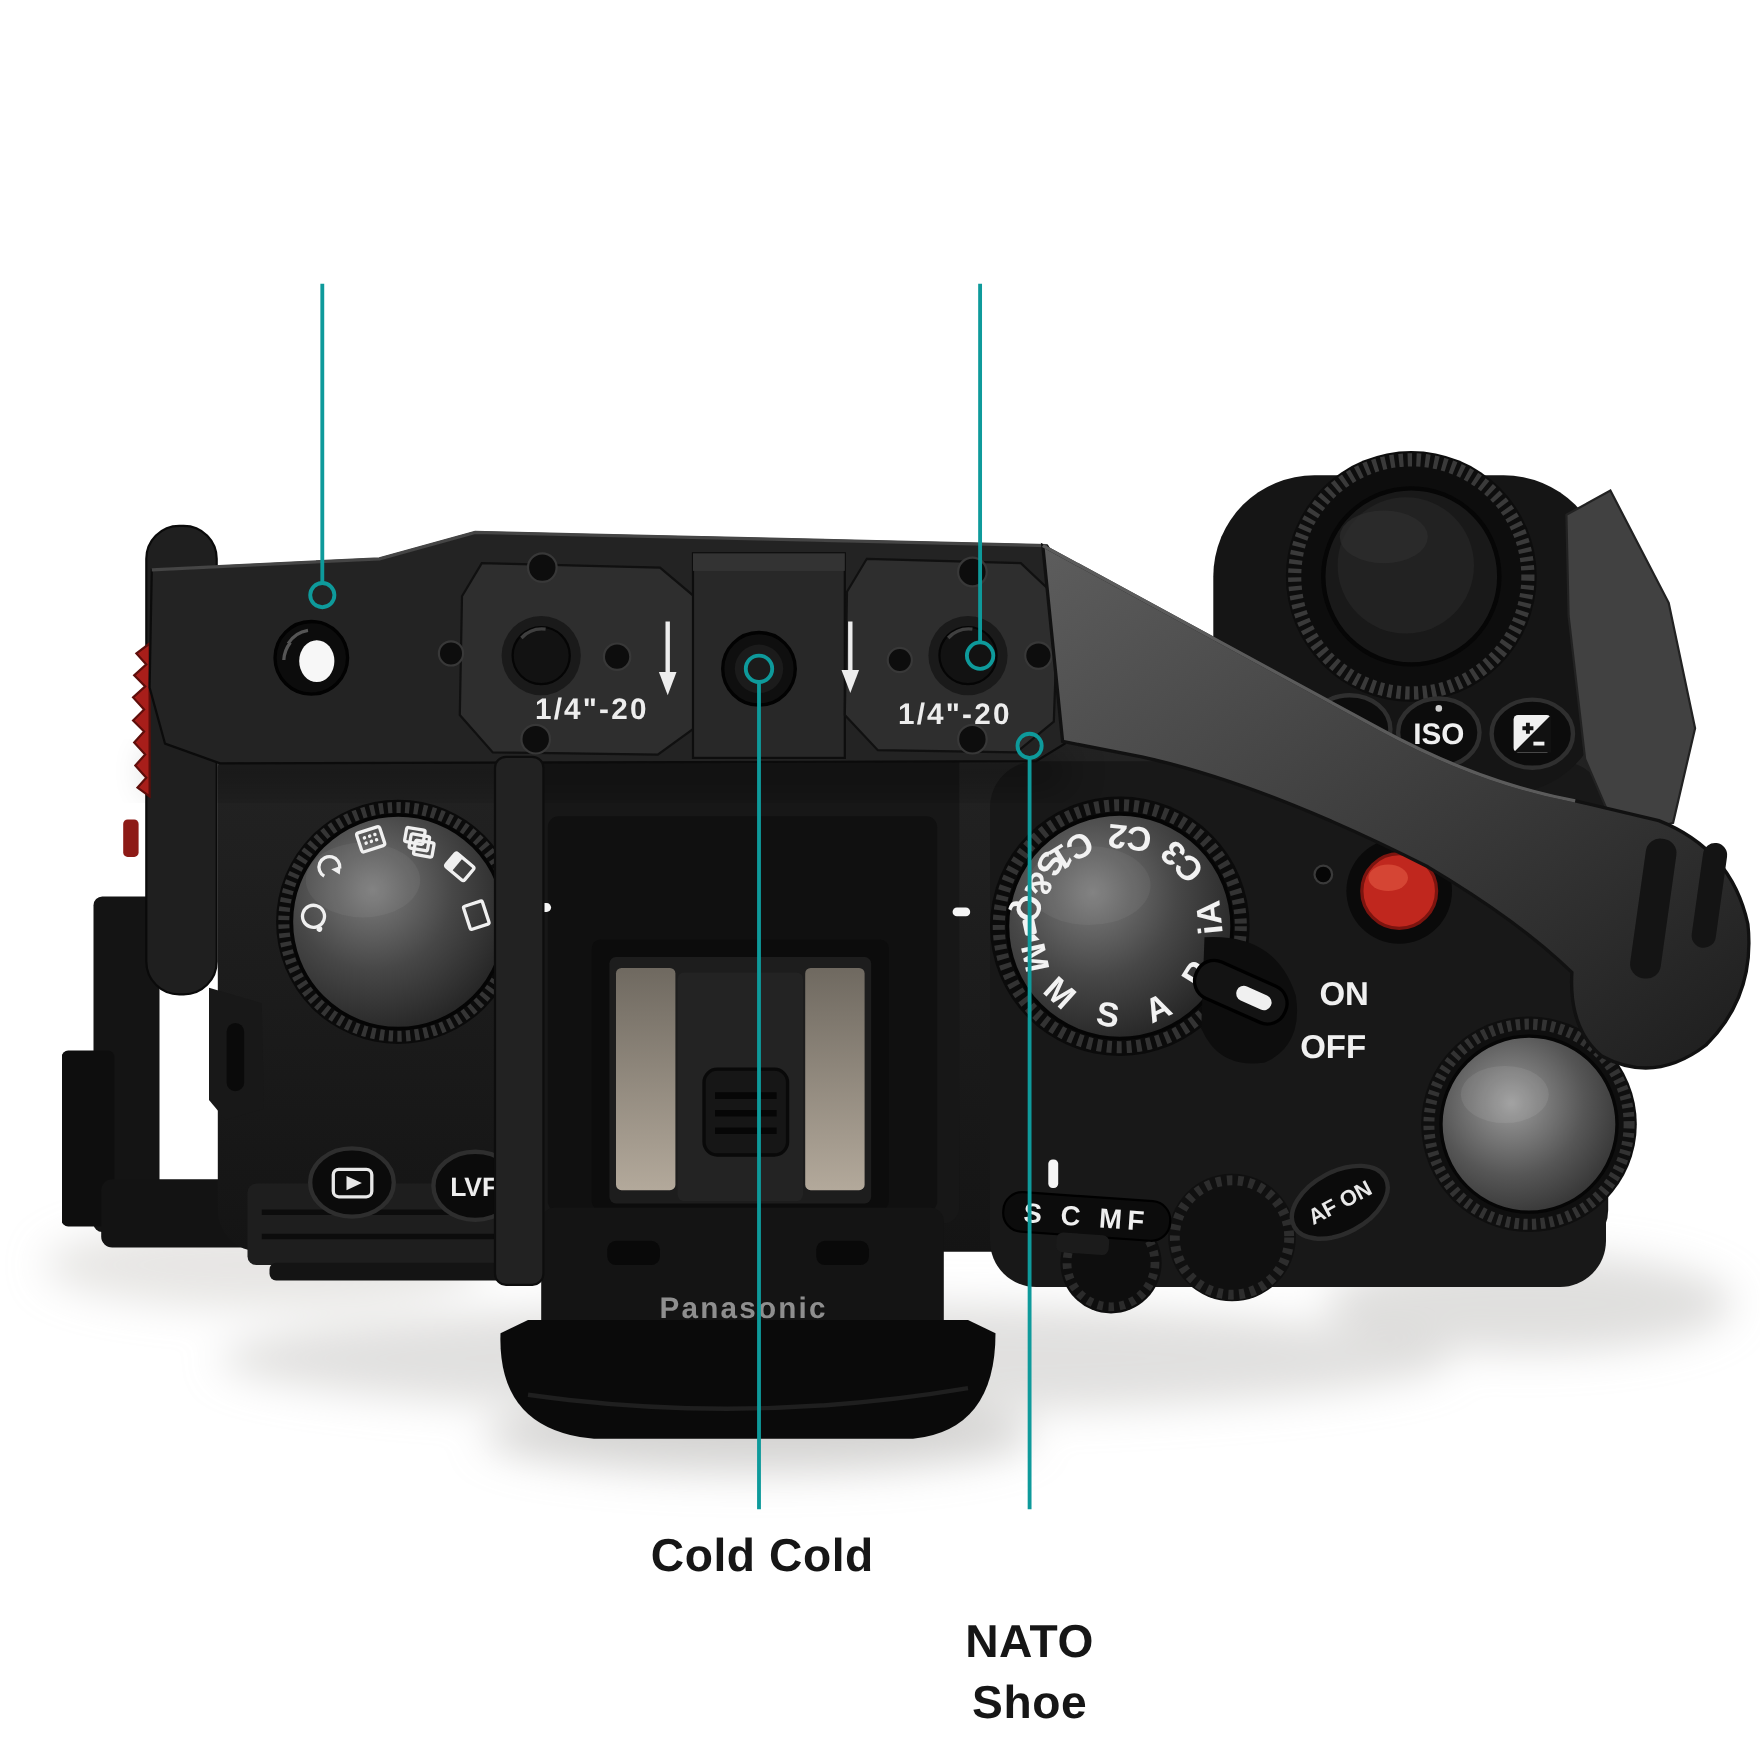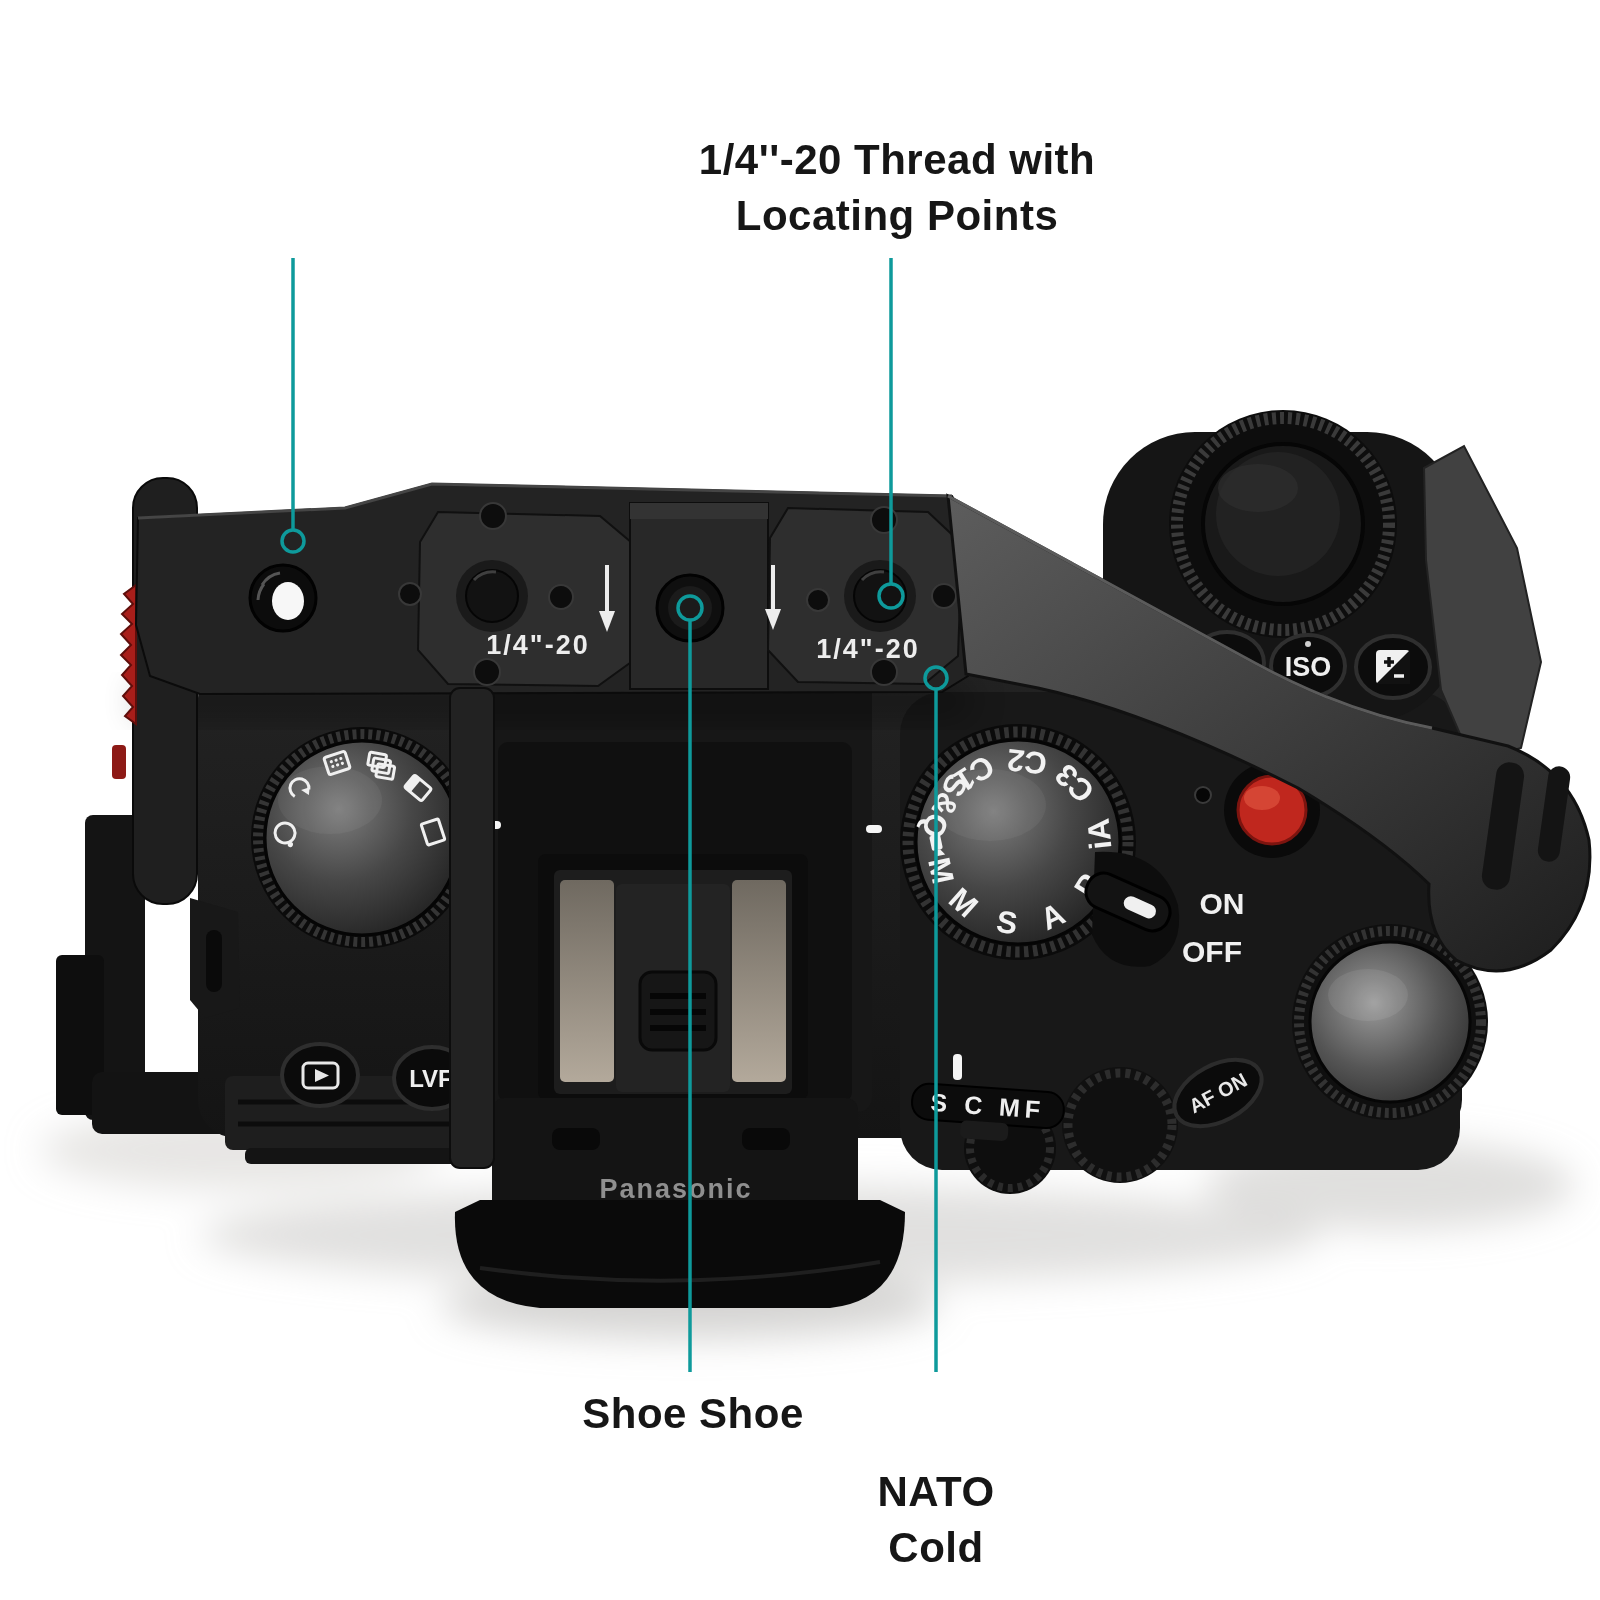--- a/index.html
+++ b/index.html
@@ -359,27 +359,23 @@
     </g>
     <g>
       <line x1="936" y1="690" x2="936" y2="1372"></line>
       <circle cx="936" cy="678" r="11"></circle>
     </g>
   </g>
 </svg>
 
 
 
-<div class="callout" style="left:897px;top:132px">
-  <div>1/4''-20 Thread with</div>
-  <div>Locating Points</div>
-</div>
 
 <div class="callout" style="left:693px;top:1386px">
-  <div>Shoe Shoe</div>
+  <div>Cold Cold</div>
 </div>
 
 <div class="callout" style="left:936px;top:1464px">
   <div>NATO</div>
-  <div>Cold</div>
+  <div>Shoe</div>
 </div>
 
 </div>
 
 </body></html>

